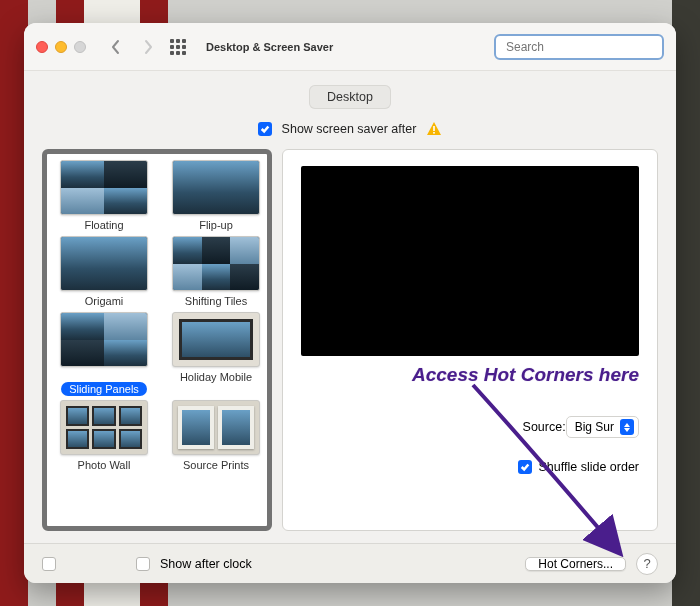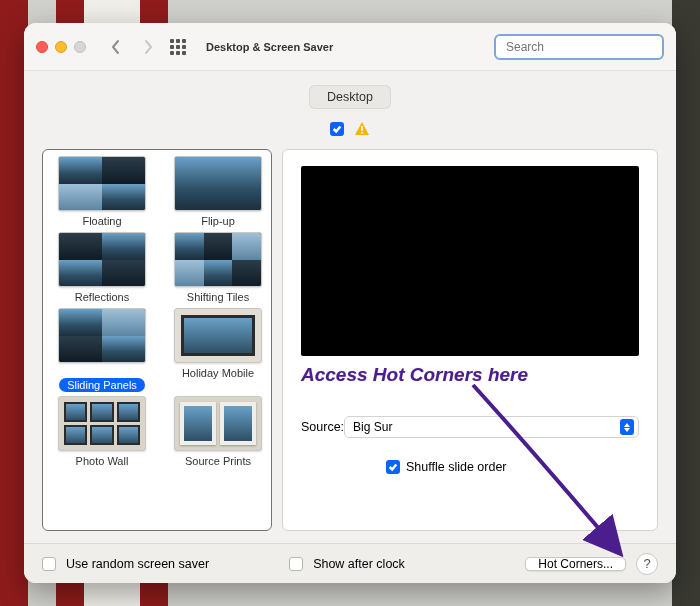--- a/index.html
+++ b/index.html
@@ -49,42 +49,42 @@
   .afterrow { display:flex; justify-content:center; align-items:center; gap:10px; margin-top:12px; font-size:12.5px; color:#222;}
   .chk { width:14px; height:14px; border-radius:3px; background:#0a63ff; display:inline-flex; align-items:center; justify-content:center;}
   .chk svg{ width:10px; height:10px; stroke:#fff; stroke-width:3; fill:none;}
   .popup { height:22px; background:#fff; border:1px solid #d4d3cf; border-radius:5px; display:flex; align-items:center; padding:0 4px 0 8px; font-size:12px; gap:6px;}
   .popup .arrows{ width:14px; height:16px; background:#0a63ff; border-radius:3px; display:flex; flex-direction:column; align-items:center; justify-content:center;}
   .popup .arrows::before{content:""; border-left:3px solid transparent; border-right:3px solid transparent; border-bottom:4px solid #fff; margin-bottom:1px;}
   .popup .arrows::after{content:""; border-left:3px solid transparent; border-right:3px solid transparent; border-top:4px solid #fff;}
   .warn { width:16px; height:16px;}
   
   .split { display:flex; gap:10px; margin-top:12px; flex:1; min-height:0;}
-  .saverlist { width:230px; border:1px solid #737373; border-radius:6px; background:#fff; padding:6px 4px 2px 10px; overflow-y:auto;}
+  .saverlist { width:230px; border:5px solid #737373; border-radius:6px; background:#fff; padding:6px 4px 2px 10px; overflow-y:auto;}
   .saverlist::-webkit-scrollbar{width:14px;}
   .saverlist::-webkit-scrollbar-thumb{background:#c7c6c2; border-radius:7px; border:3px solid #fff;}
   .grid { display:grid; grid-template-columns: repeat(2, 1fr); gap: 4px 18px;}
   .item { display:flex; flex-direction:column; align-items:center; gap:3px;}
   .thumb { width:88px; height:55px; border:1px solid #c9c8c4; border-radius:3px; background:#4a5a68; overflow:hidden; display:grid; box-shadow: 0 1px 2px rgba(0,0,0,0.15);}
   .tiles2x2{ grid-template-columns:1fr 1fr; grid-template-rows:1fr 1fr;}
   .tiles3 { grid-template-columns:1fr 1fr 1fr; grid-template-rows:1fr 1fr;}
   .tiles1 { grid-template-columns:1fr; grid-template-rows:1fr;}
   .thumb div{ background:linear-gradient(180deg,#6aa0c6,#2e4f66 60%,#1c2f3d); }
   .thumb .dk{ background:linear-gradient(180deg,#2b3d4a,#0f1b24);}
   .thumb .lt{ background:linear-gradient(180deg,#a0c0d8,#5d85a2);}
   .thumb.frame{ padding:6px; background:#e2ded5; display:block;}
   .thumb.frame .inner{ width:100%; height:100%; border:3px solid #2b2b2b; background:linear-gradient(180deg,#6aa0c6,#2e4f66);}
   .thumb.wall{ background:#d9d5ca; display:grid; grid-template-columns:1fr 1fr 1fr; grid-template-rows:1fr 1fr; gap:3px; padding:5px;}
   .thumb.wall div{ border:2px solid #2b2b2b; background:linear-gradient(180deg,#6aa0c6,#2e4f66);}
   .thumb.vintage{ background:#d9d5ca; display:grid; grid-template-columns:1fr 1fr; grid-template-rows:1fr; gap:4px; padding:5px;}
   .thumb.vintage div{ border:4px solid #efeee8; box-shadow:0 1px 2px rgba(0,0,0,0.3); background:linear-gradient(180deg,#6aa0c6,#2e4f66);}
   .ilabel { font-size:11px; color:#333; border-radius:9px; padding:1px 8px;}
   .ilabel.selected{ background:#0a63ff; color:#fff;margin-top:12px;}
   
-  .preview { flex:1; border:1px solid #d4d3cf; border-radius:6px; background:#fff; padding:16px 18px 10px 18px; display:flex; flex-direction:column; position:relative;}
+  .preview { flex:1; border:1px solid #d4d3cf; border-radius:6px; background:#fff; padding:16px 18px 10px 18px; display:flex; flex-direction:column; position:relative;align-items:flex-end;}
   .pvscreen { width:100%; height:190px; background:#000; border-radius:2px;}
   .annot { color:#4a1e8c; font-weight:700; font-style:italic; font-size:19px; margin-top:8px; text-shadow: 0 0 1px rgba(74,30,140,0.3);}
   .sourcerow{ display:flex; align-items:center; margin-top:30px; font-size:12.5px;}
   .sourcerow .popup{ flex:1;}
   .shufrow{ display:flex; align-items:center; gap:6px; margin-top:22px; font-size:12.5px; padding-left:85px;}
   .arrowpath{ position:absolute; pointer-events:none; left:180px; top:230px; width:200px; height:180px;}
   
   .bottom { height:40px; border-top:1px solid #d9d8d4; display:flex; align-items:center; padding: 0 18px; gap:10px; font-size:12.5px; background:#efeeea;}
   .chkbox { width:14px; height:14px; border:1px solid #b8b7b3; border-radius:3px; background:#fff;}
   .pushbtn { height:14px; padding:0 12px; background:#fff; border:1px solid #c9c8c4; border-radius:5px; font-size:12px; box-shadow:0 1px 1px rgba(0,0,0,0.08); display:flex; align-items:center;}
@@ -140,20 +140,21 @@
         <div class="seg">Desktop</div>
       </div>
     </div>
 
     <div class="afterrow">
       <span class="chk">
           <svg viewBox="0 0 12 12">
             <polyline points="2,6 5,9 10,3"></polyline>
           </svg>
         </span>
+      <span>Show screen saver after</span>
       <svg class="warn" viewBox="0 0 16 16">
           <polygon points="8,1 15,14 1,14" fill="#f8b500"></polygon>
           <rect x="7.2" y="5" width="1.6" height="5" fill="#fff"></rect>
           <rect x="7.2" y="11" width="1.6" height="1.6" fill="#fff"></rect>
         </svg>
     </div>
 
     <div class="split">
       <div class="saverlist">
         <div class="grid">
@@ -166,27 +167,24 @@
               </div>
             <span class="ilabel">Floating</span>
           </div>
           <div class="item">
             <div class="thumb tiles1">
                 <div></div>
               </div>
             <span class="ilabel">Flip-up</span>
           </div>
           <div class="item">
-            <div class="thumb tiles2x2">
-                <div class="dk"></div>
-                <div></div>
-                <div></div>
-                <div class="dk"></div>
-              </div>
-            <span class="ilabel">Reflections</span>
+            <div class="thumb tiles1">
+                <div></div>
+              </div>
+            <span class="ilabel">Origami</span>
           </div>
           <div class="item">
             <div class="thumb tiles3">
                 <div></div>
                 <div class="dk"></div>
                 <div class="lt"></div>
                 <div class="lt"></div>
                 <div></div>
                 <div class="dk"></div>
               </div>
@@ -253,21 +251,20 @@
               </marker>
             </defs>
           <path d="M 10 5 Q 60 60 150 165" stroke="#4a1e8c" stroke-width="4" fill="none" marker-end="url(#ah)"></path>
         </svg>
       </div>
     </div>
   </div>
 
   <div class="bottom">
     <span class="chkbox"></span>
-    <span>Use random screen saver</span>
     <div style="width:60px"></div>
     <span class="chkbox"></span>
     <span>Show after clock</span>
     <div class="spacer"></div>
     <div class="pushbtn">
         <span>Hot Corners...</span>
       </div>
     <div class="helpbtn">
         <span>?</span>
       </div>

